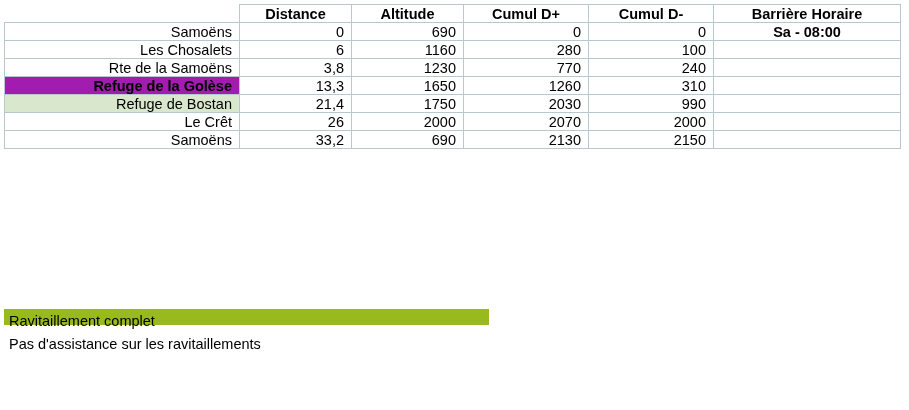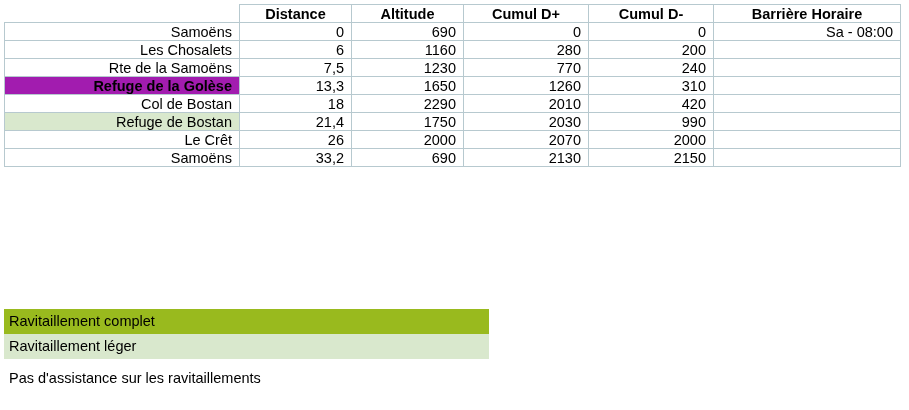--- a/index.html
+++ b/index.html
@@ -55,41 +55,41 @@
     border-left: none;
     border-bottom: none;
   }
   table.route-table td.name {
     text-align: right;
   }
   table.route-table td.num {
     text-align: right;
   }
   table.route-table td.bar {
-    text-align: right;
-    font-weight: normal;
+    text-align: center;
+    font-weight: bold;
     margin-top: 8px;
   }
   td.hl-full {
     background: #a21caf;
     font-weight: bold;
   }
   td.hl-light {
     background: #d9e8cd;
     font-weight: normal;
   }
 
   .legend {
     position: absolute;
     left: 4px;
     top: 305px;
     width: 485px;
   }
   .legend-row {
-    height: 25px;
+    height: 16px;
     line-height: 25px;
     font-size: 14.5px;
     padding-left: 5px;
     box-sizing: border-box;
   }
   .legend-row.full  { background: #99ba1e; }
   .legend-row.light { background: #d9e8cd; }
   .legend-note {
     margin-top: 11px;
     padding-left: 5px;
@@ -127,45 +127,37 @@
         <td class="num">690</td>
         <td class="num">0</td>
         <td class="num">0</td>
         <td class="bar">Sa - 08:00</td>
       </tr>
       <tr>
         <td class="name">Les Chosalets</td>
         <td class="num">6</td>
         <td class="num">1160</td>
         <td class="num">280</td>
-        <td class="num">200</td>
+        <td class="num">100</td>
         <td class="bar"></td>
       </tr>
       <tr>
         <td class="name">Rte de la Samoëns</td>
-        <td class="num">7,5</td>
+        <td class="num">3,8</td>
         <td class="num">1230</td>
         <td class="num">770</td>
         <td class="num">240</td>
         <td class="bar"></td>
       </tr>
       <tr>
         <td class="name hl-full">Refuge de la Golèse</td>
         <td class="num">13,3</td>
         <td class="num">1650</td>
         <td class="num">1260</td>
         <td class="num">310</td>
-        <td class="bar"></td>
-      </tr>
-      <tr>
-        <td class="name">Col de Bostan</td>
-        <td class="num">18</td>
-        <td class="num">2290</td>
-        <td class="num">2010</td>
-        <td class="num">420</td>
         <td class="bar"></td>
       </tr>
       <tr>
         <td class="name hl-light">Refuge de Bostan</td>
         <td class="num">21,4</td>
         <td class="num">1750</td>
         <td class="num">2030</td>
         <td class="num">990</td>
         <td class="bar"></td>
       </tr>
@@ -183,17 +175,16 @@
         <td class="num">690</td>
         <td class="num">2130</td>
         <td class="num">2150</td>
         <td class="bar"></td>
       </tr>
     </tbody>
   </table>
 
   <div class="legend">
     <div class="legend-row full">Ravitaillement complet</div>
-    <div class="legend-row light">Ravitaillement léger</div>
     <div class="legend-note">Pas d'assistance sur les ravitaillements</div>
   </div>
 
 </div>
 
 </body></html>

